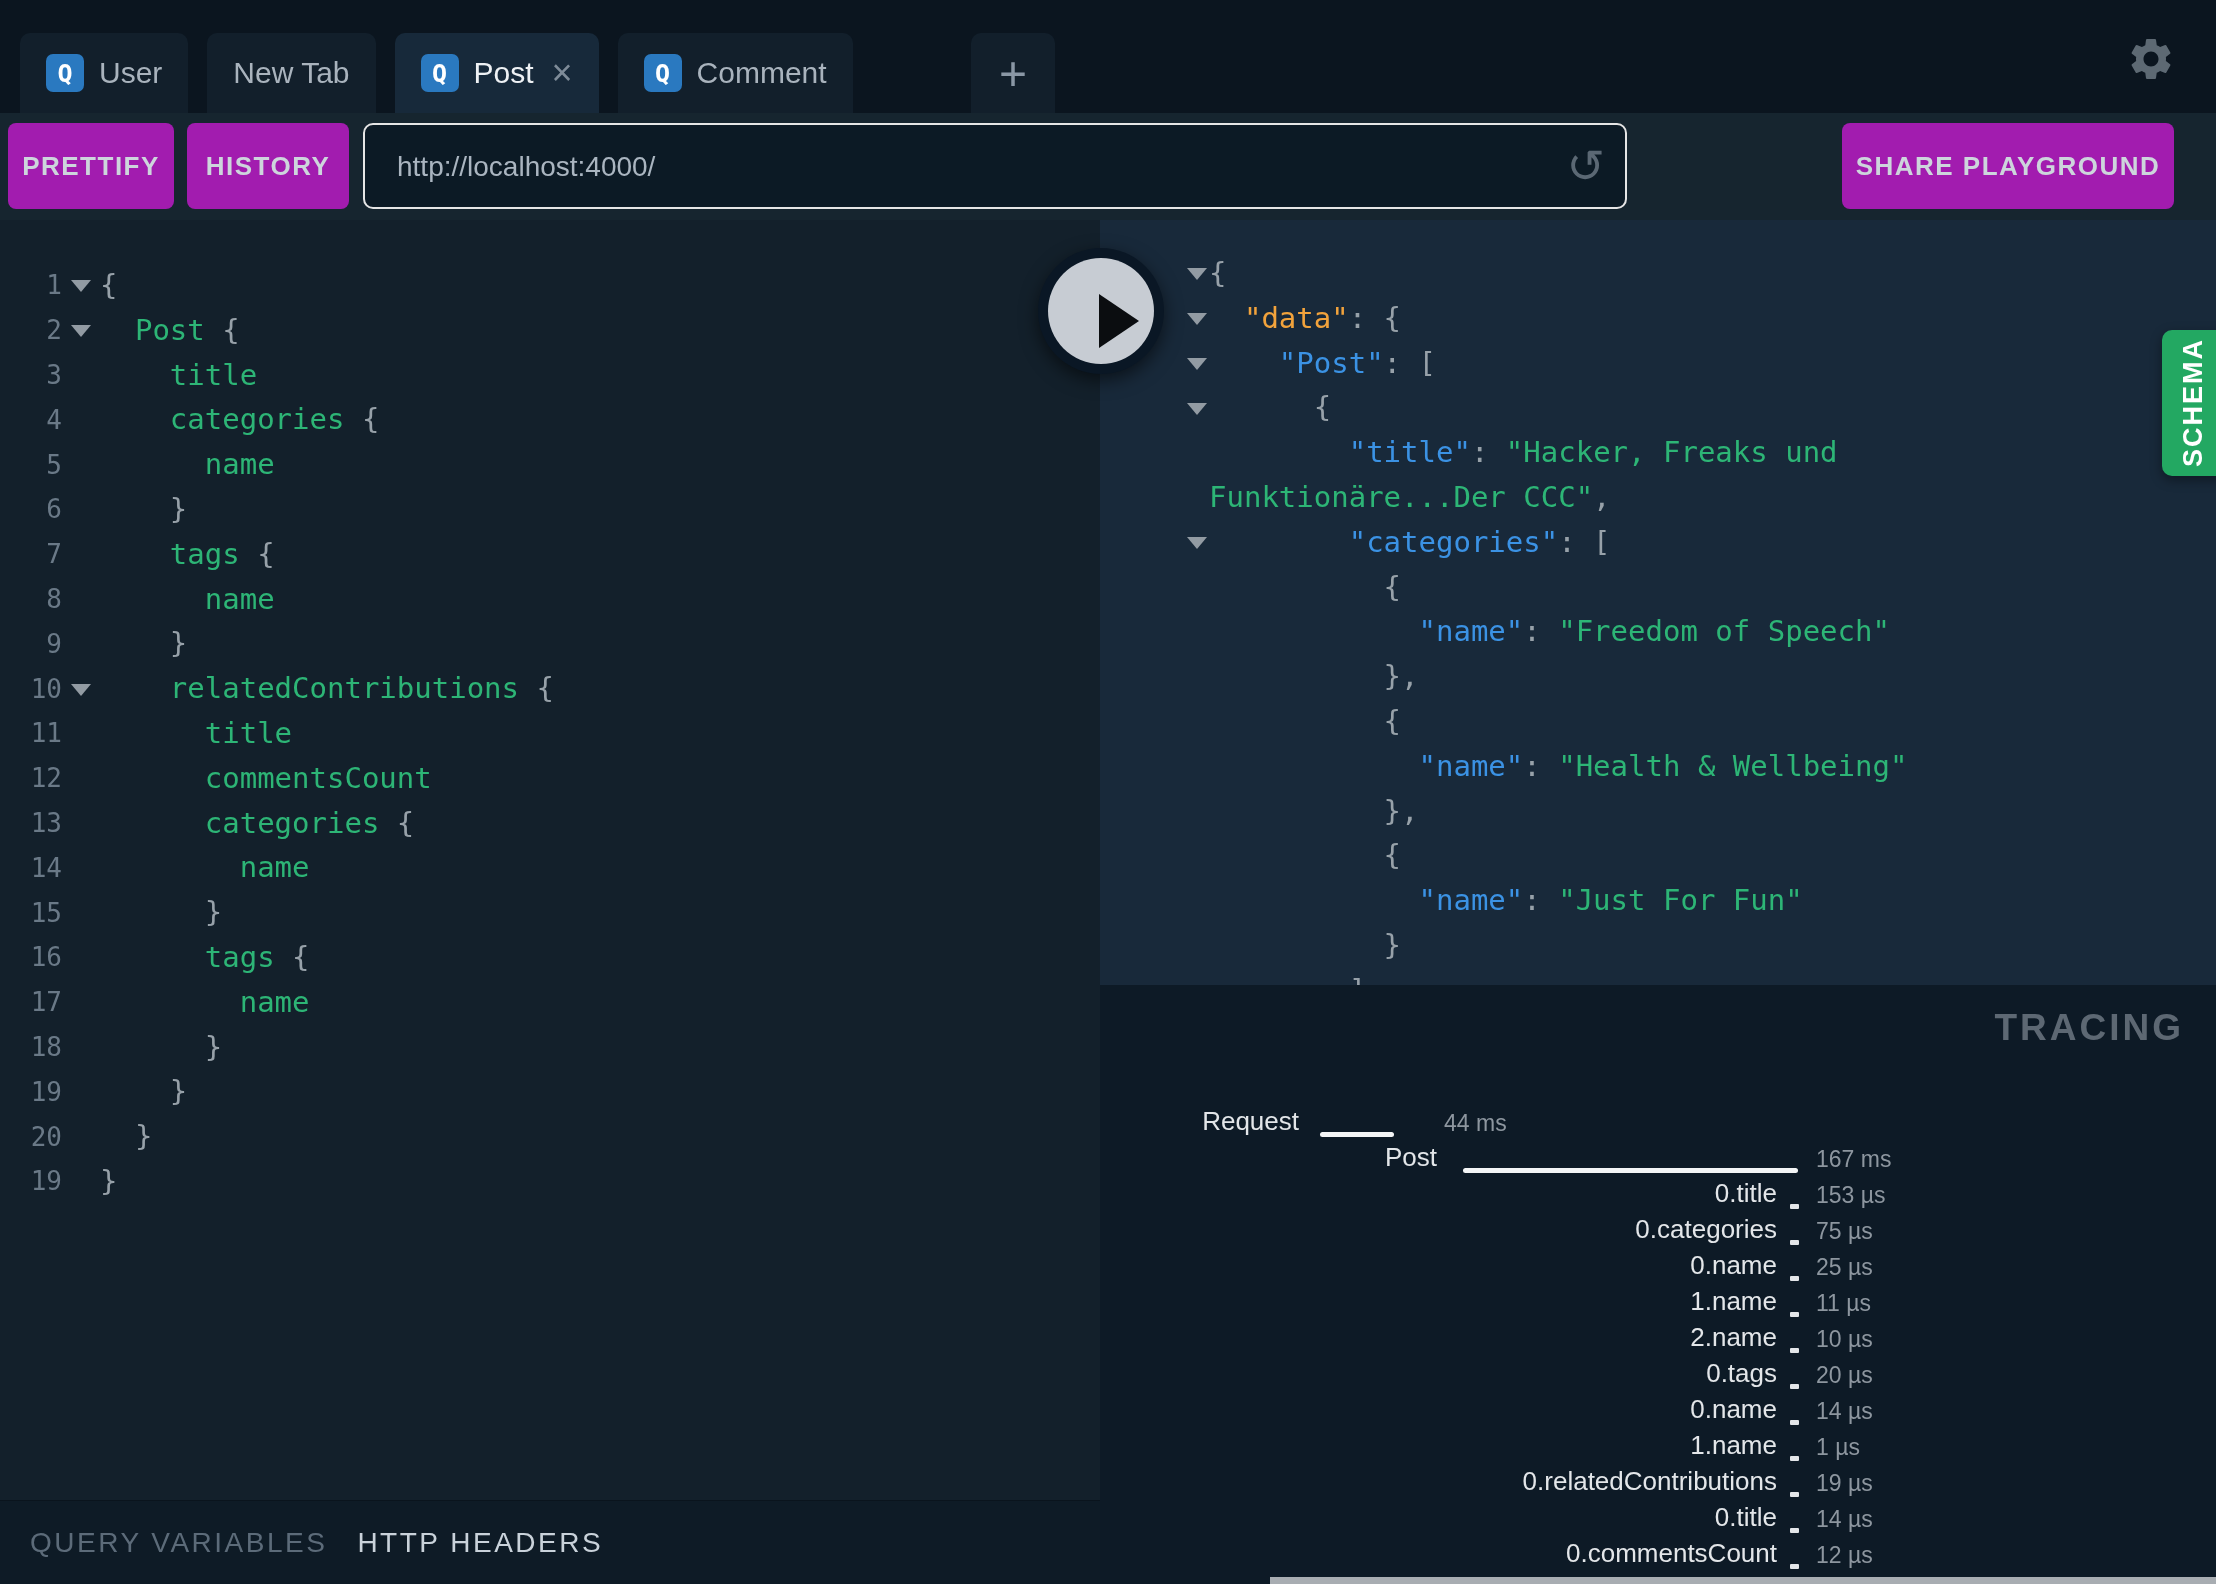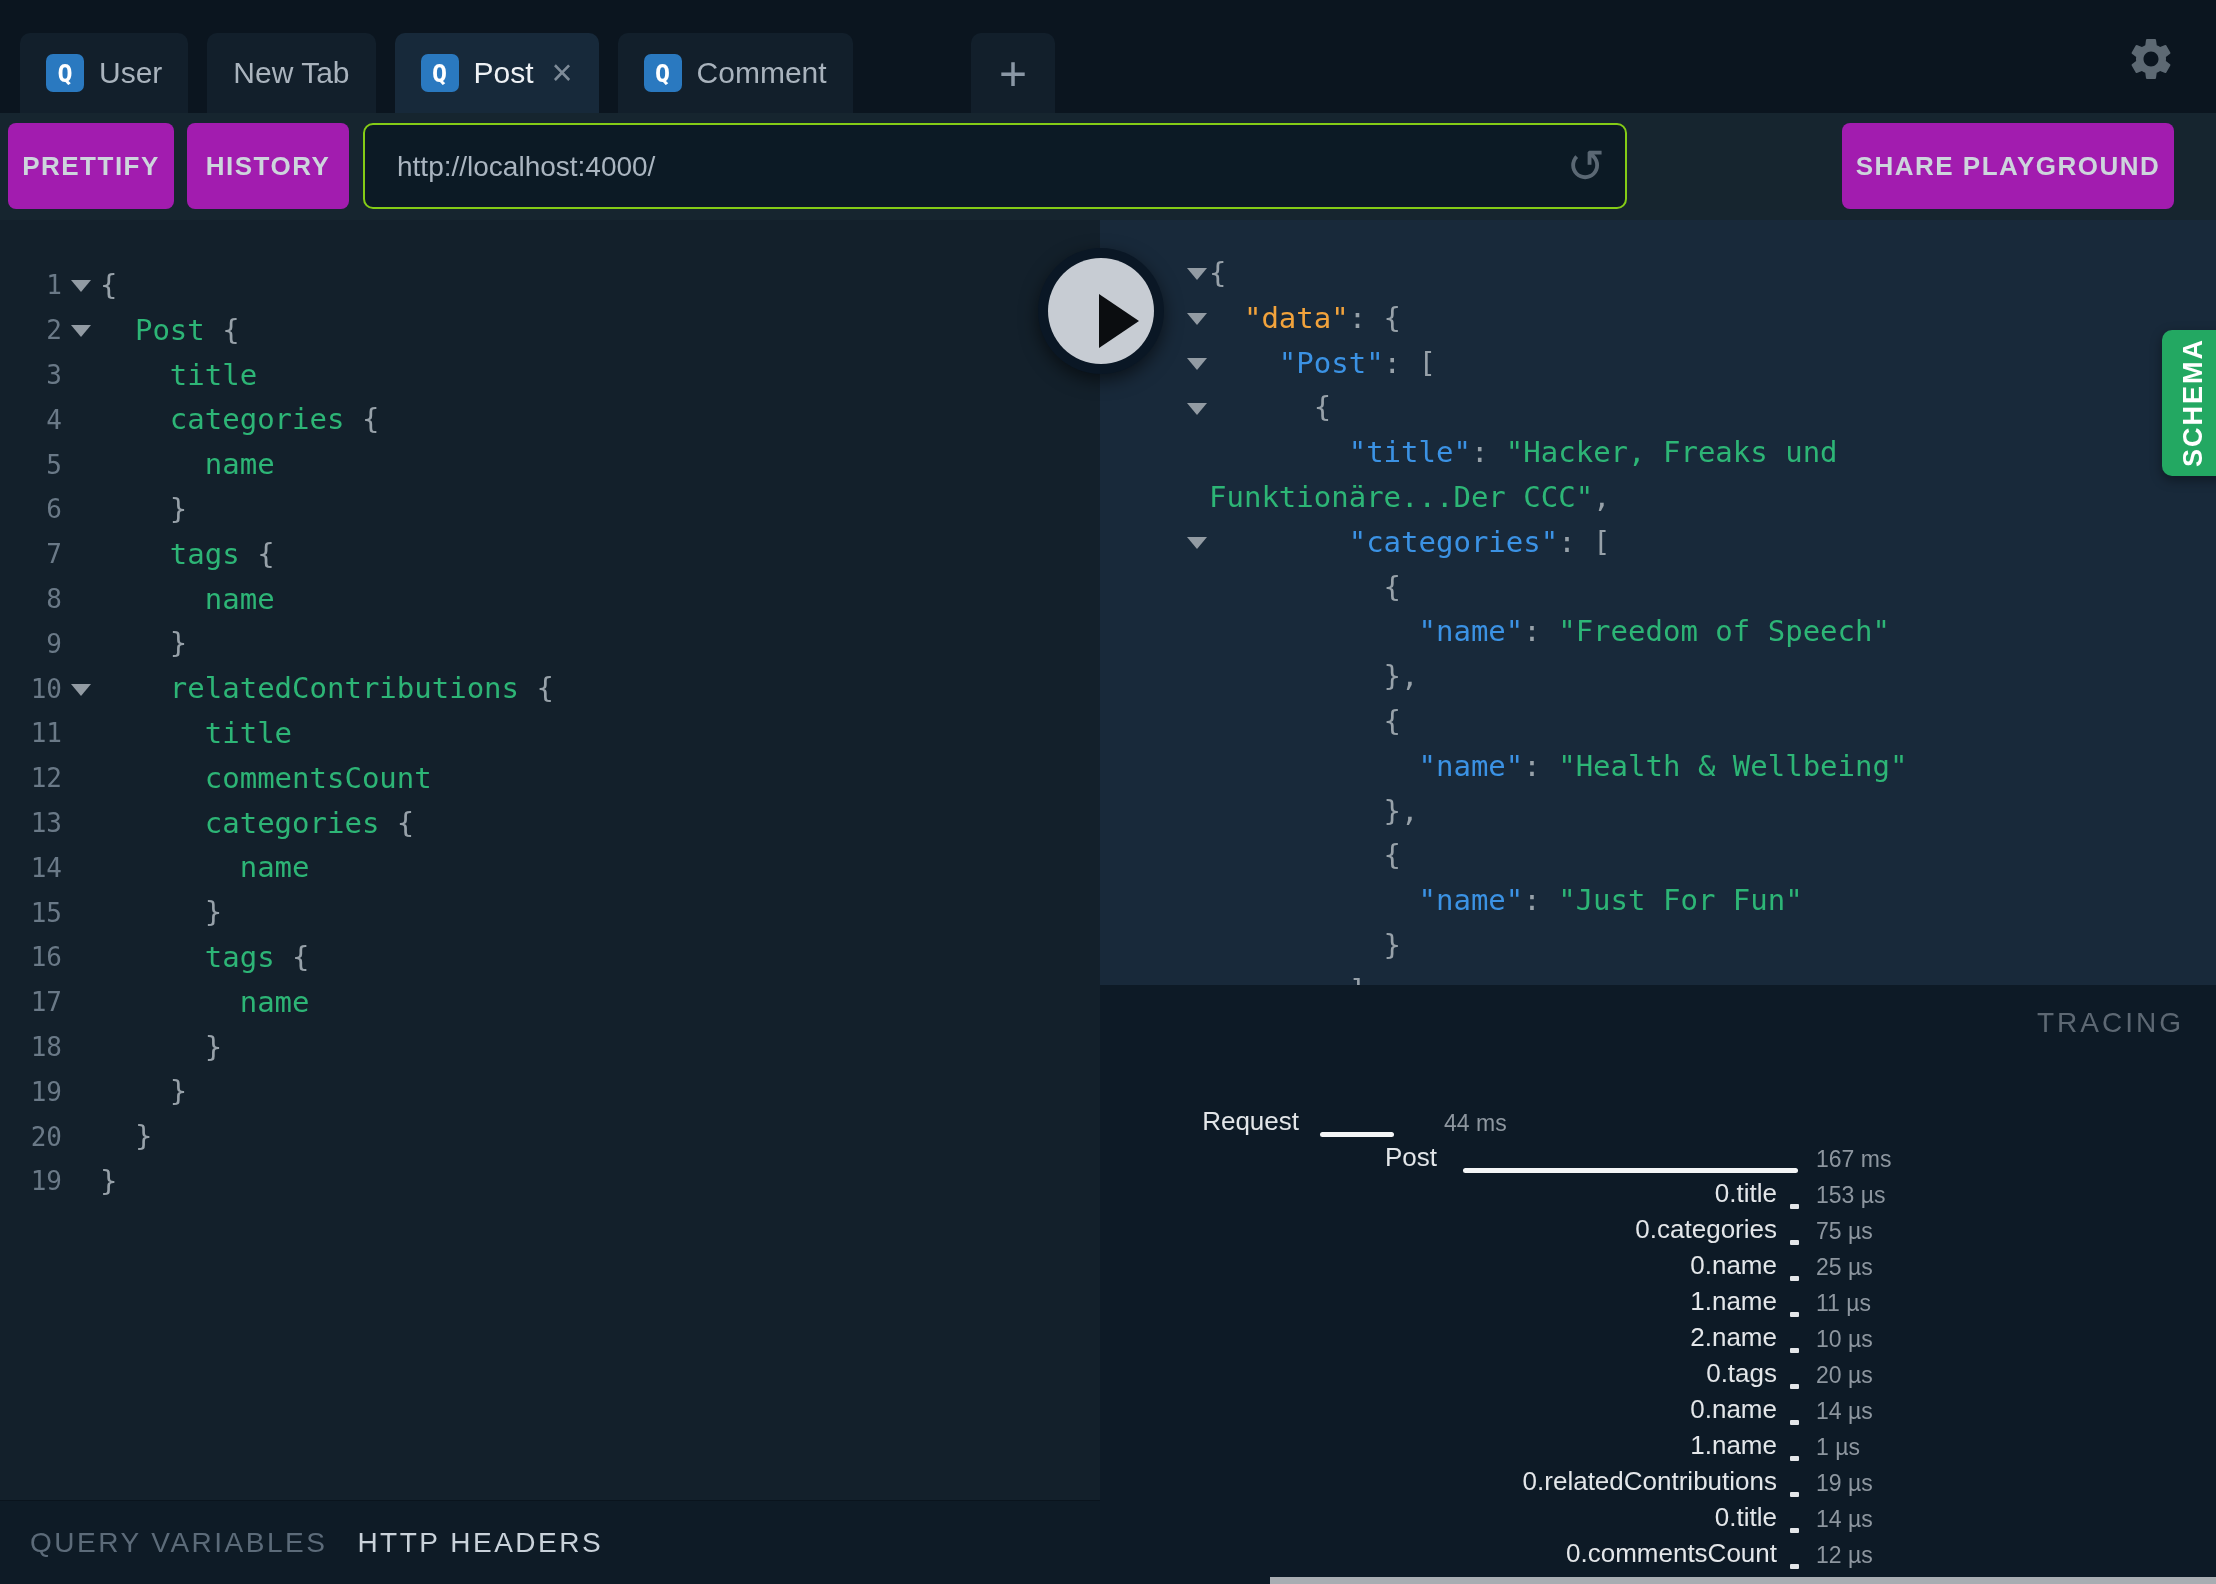--- a/index.html
+++ b/index.html
@@ -21,21 +21,21 @@
   .gear{position:absolute;right:40px;top:34px;width:50px;height:50px;}
 
   
   .toolbar{position:absolute;left:0;top:113px;width:2216px;height:107px;background:#16252f;}
   .tbtn{position:absolute;top:10px;height:86px;background:#a21caf;border-radius:8px;color:#cdd5dc;
         font-size:26px;font-weight:600;letter-spacing:1.5px;display:flex;align-items:center;
         justify-content:center;}
   #btn-prettify{left:8px;width:166px;}
   #btn-history{left:187px;width:162px;}
   .urlbox{position:absolute;left:363px;top:10px;width:1264px;height:86px;background:#0c1a25;
-          border:2px solid #84cc16;border-radius:10px;box-sizing:border-box;}
+          border:2px solid #e5e5e5;border-radius:10px;box-sizing:border-box;}
   .urlbox input{position:absolute;left:30px;top:0;height:82px;width:1120px;background:transparent;
                 border:none;outline:none;color:#aab5c0;font-size:28px;
                 font-family:"Liberation Sans",sans-serif;}
   .reload{position:absolute;right:20px;top:12px;color:#5b6874;font-size:46px;line-height:58px;}
   #btn-copycurl{left:1644px;width:181px;}
   #btn-share{left:1842px;width:332px;}
 
   
   .editor{position:absolute;left:0;top:220px;width:1100px;height:1280px;background:#13202b;overflow:hidden;}
   #query-lines{padding-top:43px;}
@@ -70,21 +70,21 @@
 
   
   .schema{position:absolute;left:2162px;top:330px;width:62px;height:146px;background:#23a862;
           border-radius:10px 0 0 10px;box-shadow:0 4px 12px rgba(0,0,0,.4);
           display:flex;align-items:center;justify-content:center;}
   .schema span{writing-mode:vertical-rl;transform:rotate(180deg);color:#ffffff;font-weight:bold;
                font-size:27px;letter-spacing:2px;}
 
   
   .tracing{position:absolute;left:1100px;top:985px;width:1116px;height:599px;background:#0d1a26;overflow:hidden;}
-  .ttitle{position:absolute;top:22px;right:32px;color:#5d6873;font-size:28px;font-weight:normal;letter-spacing:3px;}
+  .ttitle{position:absolute;top:22px;right:32px;color:#5d6873;font-size:37px;font-weight:bold;letter-spacing:3px;}
   #trace-rows{position:absolute;left:0;top:116px;width:100%;}
   .trow{height:36px;display:flex;align-items:flex-end;}
   .tlabel{color:#e3e6e9;font-size:26px;text-align:right;flex:none;}
   .t-root .tlabel{width:199px}
   .t-op .tlabel{width:337px}
   .t-field .tlabel{width:677px}
   .tbar{height:5px;border-radius:2.5px;background:#f3f5f6;flex:none;}
   .t-root .tbar{margin-left:21px;width:74px}
   .t-op .tbar{margin-left:26px;width:335px}
   .tdash{margin-left:13px;width:9px;height:5px;border-radius:1px;background:#e3e6e9;flex:none;}

